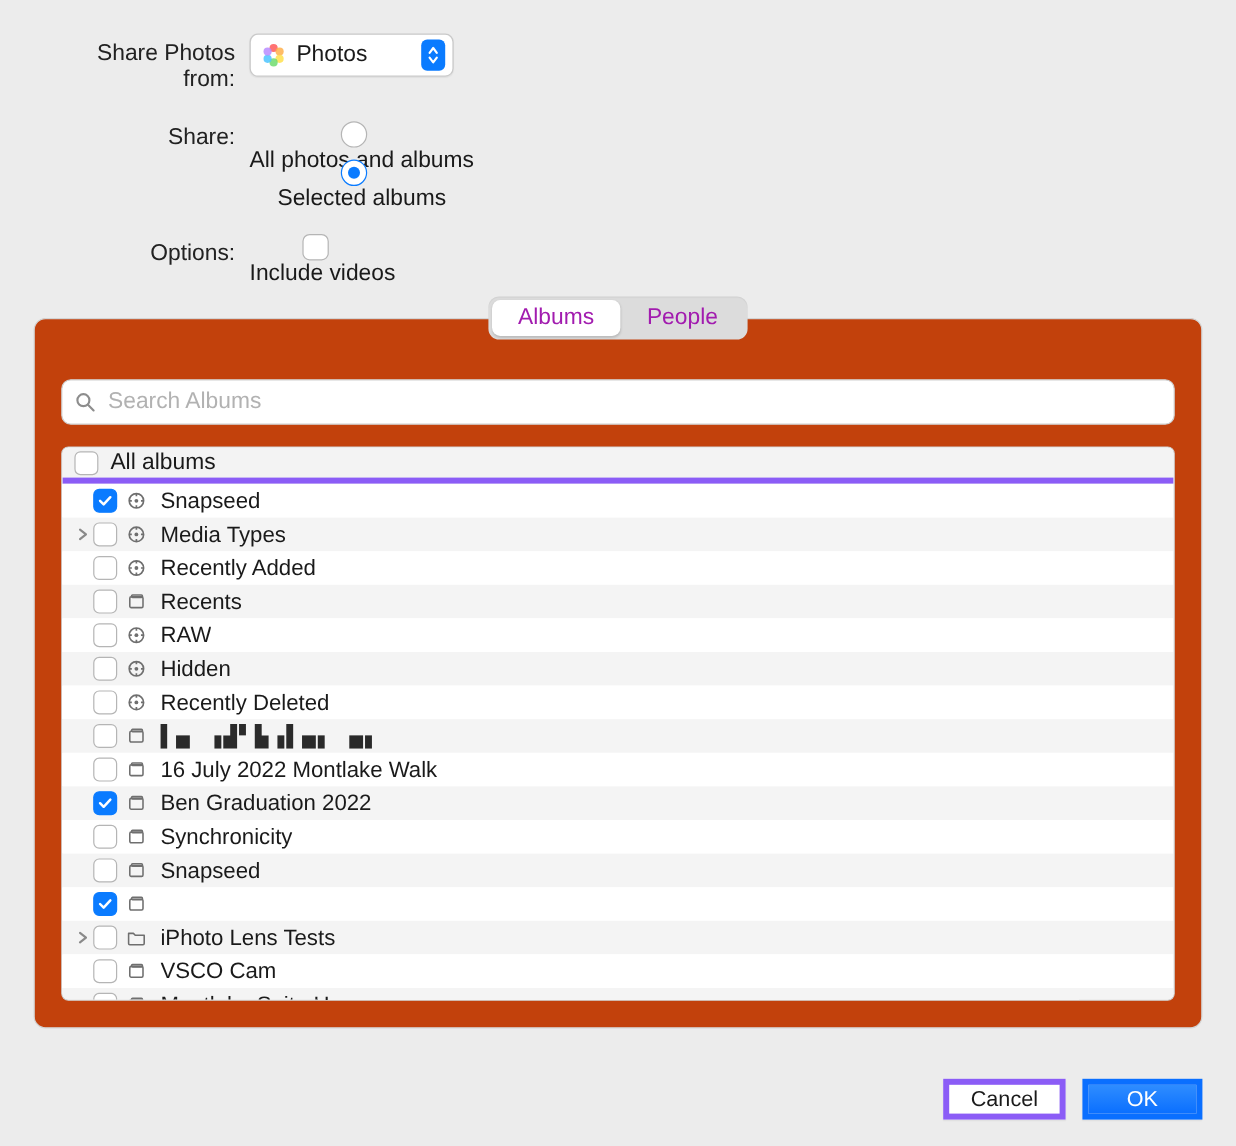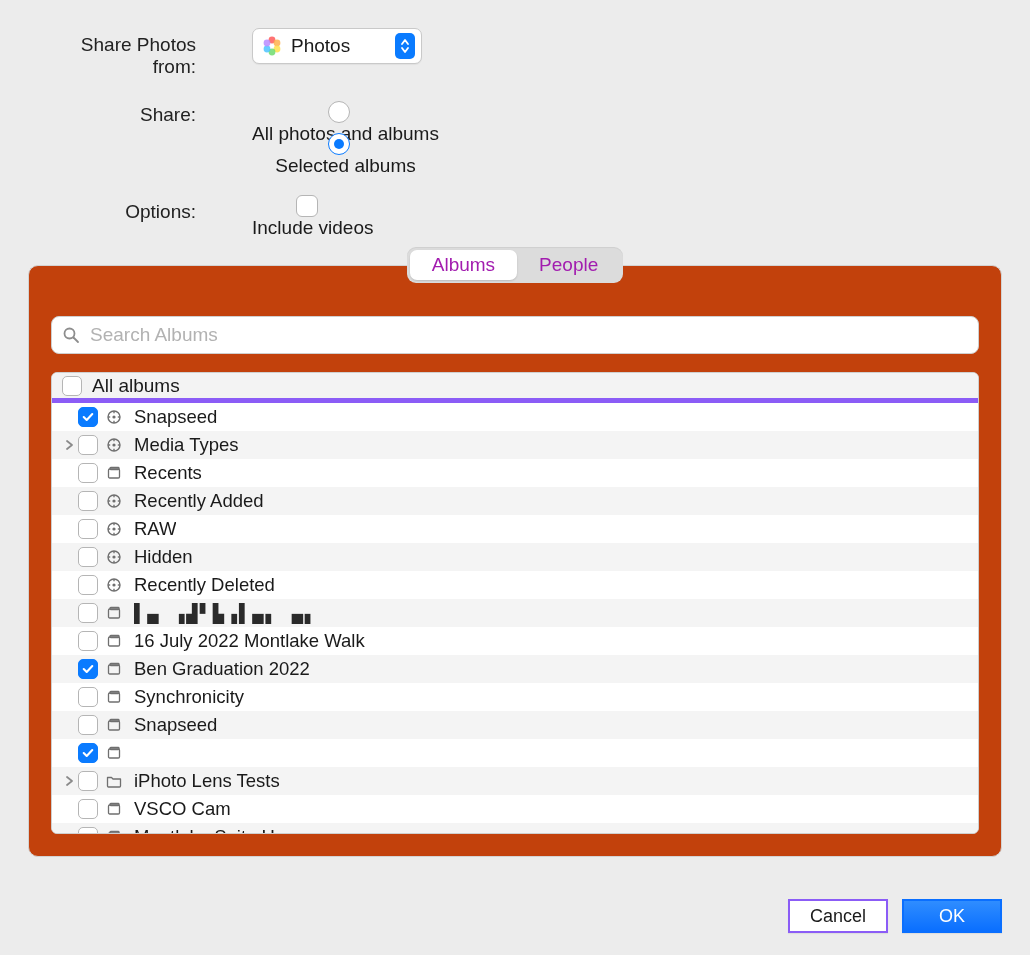--- a/index.html
+++ b/index.html
@@ -17,21 +17,20 @@
     position:relative;
     padding:0;
   }
   .form-area {
     padding: 28px 28px 0 36px;
   }
   .form-row {
     display:flex;
     align-items:flex-start;
     margin-bottom: 20px;
-    gap: 44px;
   }
   .form-label {
     width: 172px;
     text-align:right;
     padding-right: 12px;
     padding-top: 6px;
     color:#222;
   }
   .popup {
     display:flex; align-items:center;
@@ -184,21 +183,21 @@
   }
 
   .footer {
     position:absolute;
     bottom: 22px; right: 28px;
     display:flex; gap:14px;
   }
   .btn {
     height:34px; min-width:100px;
     border-radius:0;
-    border:2px solid #8b5cf6;
+    border:5px solid #8b5cf6;
     background:#fff;
     font-size:18px;
     display:flex; align-items:center; justify-content:center;
     padding:0 18px;
     box-shadow: 0 1px 1px rgba(0,0,0,0.06);
   }
   .btn.primary {
     background: linear-gradient(#2f8dff, #0a6fff);
     border-color:#0a6fff;
     color:#fff;
@@ -321,46 +320,46 @@
                 <line x1="11.8" y1="8" x2="14" y2="8" stroke="#6f6f6f" stroke-width="1.4"></line>
               </svg>
             </span>
             <span class="name">Media Types</span>
           </div>
           <div class="row">
             <span class="disclosure"></span>
             <span class="check"></span>
             <span class="type-icon">
               <svg width="16" height="16" viewBox="0 0 16 16">
-                <rect x="2.5" y="4" width="11" height="9" rx="1.2" fill="none" stroke="#6f6f6f" stroke-width="1.3"></rect>
-                <rect x="4" y="2.5" width="9" height="2" rx="0.8" fill="none" stroke="#6f6f6f" stroke-width="1.3"></rect>
-              </svg>
-            </span>
-            <span class="name">Recents</span>
-          </div>
-          <div class="row">
-            <span class="disclosure"></span>
-            <span class="check"></span>
-            <span class="type-icon">
-              <svg width="16" height="16" viewBox="0 0 16 16">
                 <circle cx="8" cy="8" r="6" fill="none" stroke="#6f6f6f" stroke-width="1.4"></circle>
                 <circle cx="8" cy="8" r="1.6" fill="#6f6f6f"></circle>
                 <line x1="8" y1="2" x2="8" y2="4.2" stroke="#6f6f6f" stroke-width="1.4"></line>
                 <line x1="8" y1="11.8" x2="8" y2="14" stroke="#6f6f6f" stroke-width="1.4"></line>
                 <line x1="2" y1="8" x2="4.2" y2="8" stroke="#6f6f6f" stroke-width="1.4"></line>
                 <line x1="11.8" y1="8" x2="14" y2="8" stroke="#6f6f6f" stroke-width="1.4"></line>
               </svg>
             </span>
             <span class="name">Recently Added</span>
           </div>
           <div class="row">
             <span class="disclosure"></span>
             <span class="check"></span>
             <span class="type-icon">
               <svg width="16" height="16" viewBox="0 0 16 16">
+                <rect x="2.5" y="4" width="11" height="9" rx="1.2" fill="none" stroke="#6f6f6f" stroke-width="1.3"></rect>
+                <rect x="4" y="2.5" width="9" height="2" rx="0.8" fill="none" stroke="#6f6f6f" stroke-width="1.3"></rect>
+              </svg>
+            </span>
+            <span class="name">Recents</span>
+          </div>
+          <div class="row">
+            <span class="disclosure"></span>
+            <span class="check"></span>
+            <span class="type-icon">
+              <svg width="16" height="16" viewBox="0 0 16 16">
                 <circle cx="8" cy="8" r="6" fill="none" stroke="#6f6f6f" stroke-width="1.4"></circle>
                 <circle cx="8" cy="8" r="1.6" fill="#6f6f6f"></circle>
                 <line x1="8" y1="2" x2="8" y2="4.2" stroke="#6f6f6f" stroke-width="1.4"></line>
                 <line x1="8" y1="11.8" x2="8" y2="14" stroke="#6f6f6f" stroke-width="1.4"></line>
                 <line x1="2" y1="8" x2="4.2" y2="8" stroke="#6f6f6f" stroke-width="1.4"></line>
                 <line x1="11.8" y1="8" x2="14" y2="8" stroke="#6f6f6f" stroke-width="1.4"></line>
               </svg>
             </span>
             <span class="name">RAW</span>
           </div>

